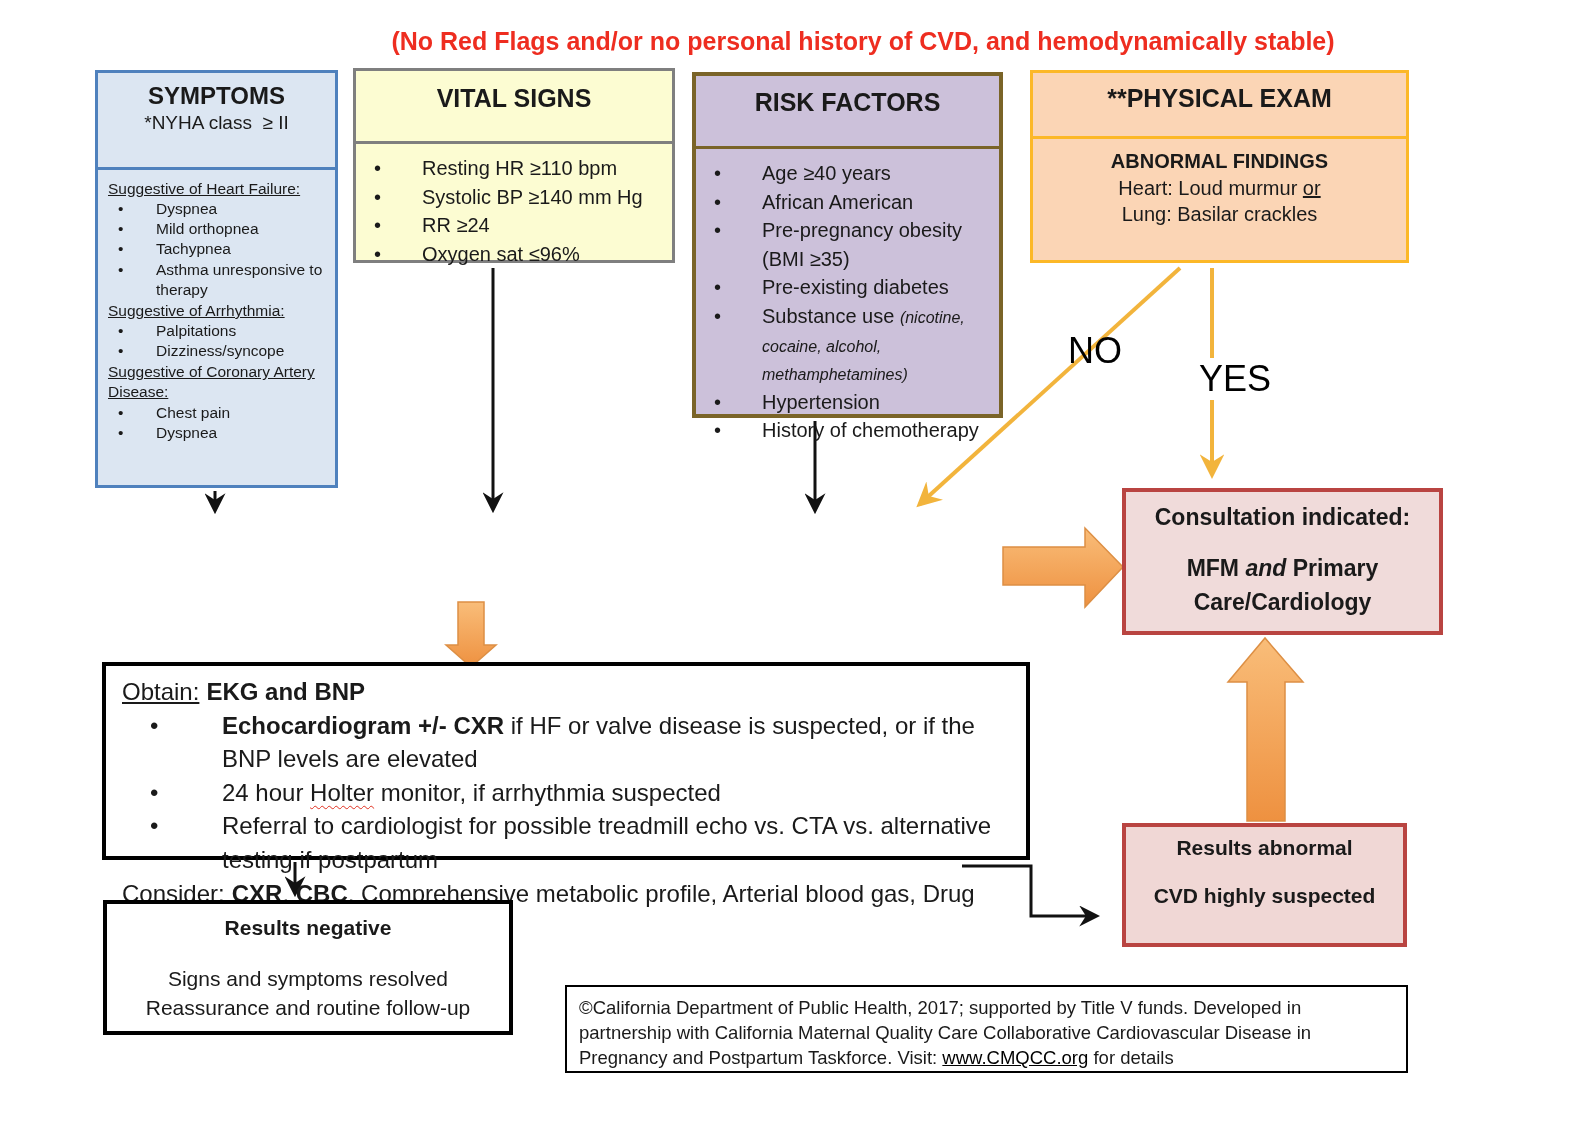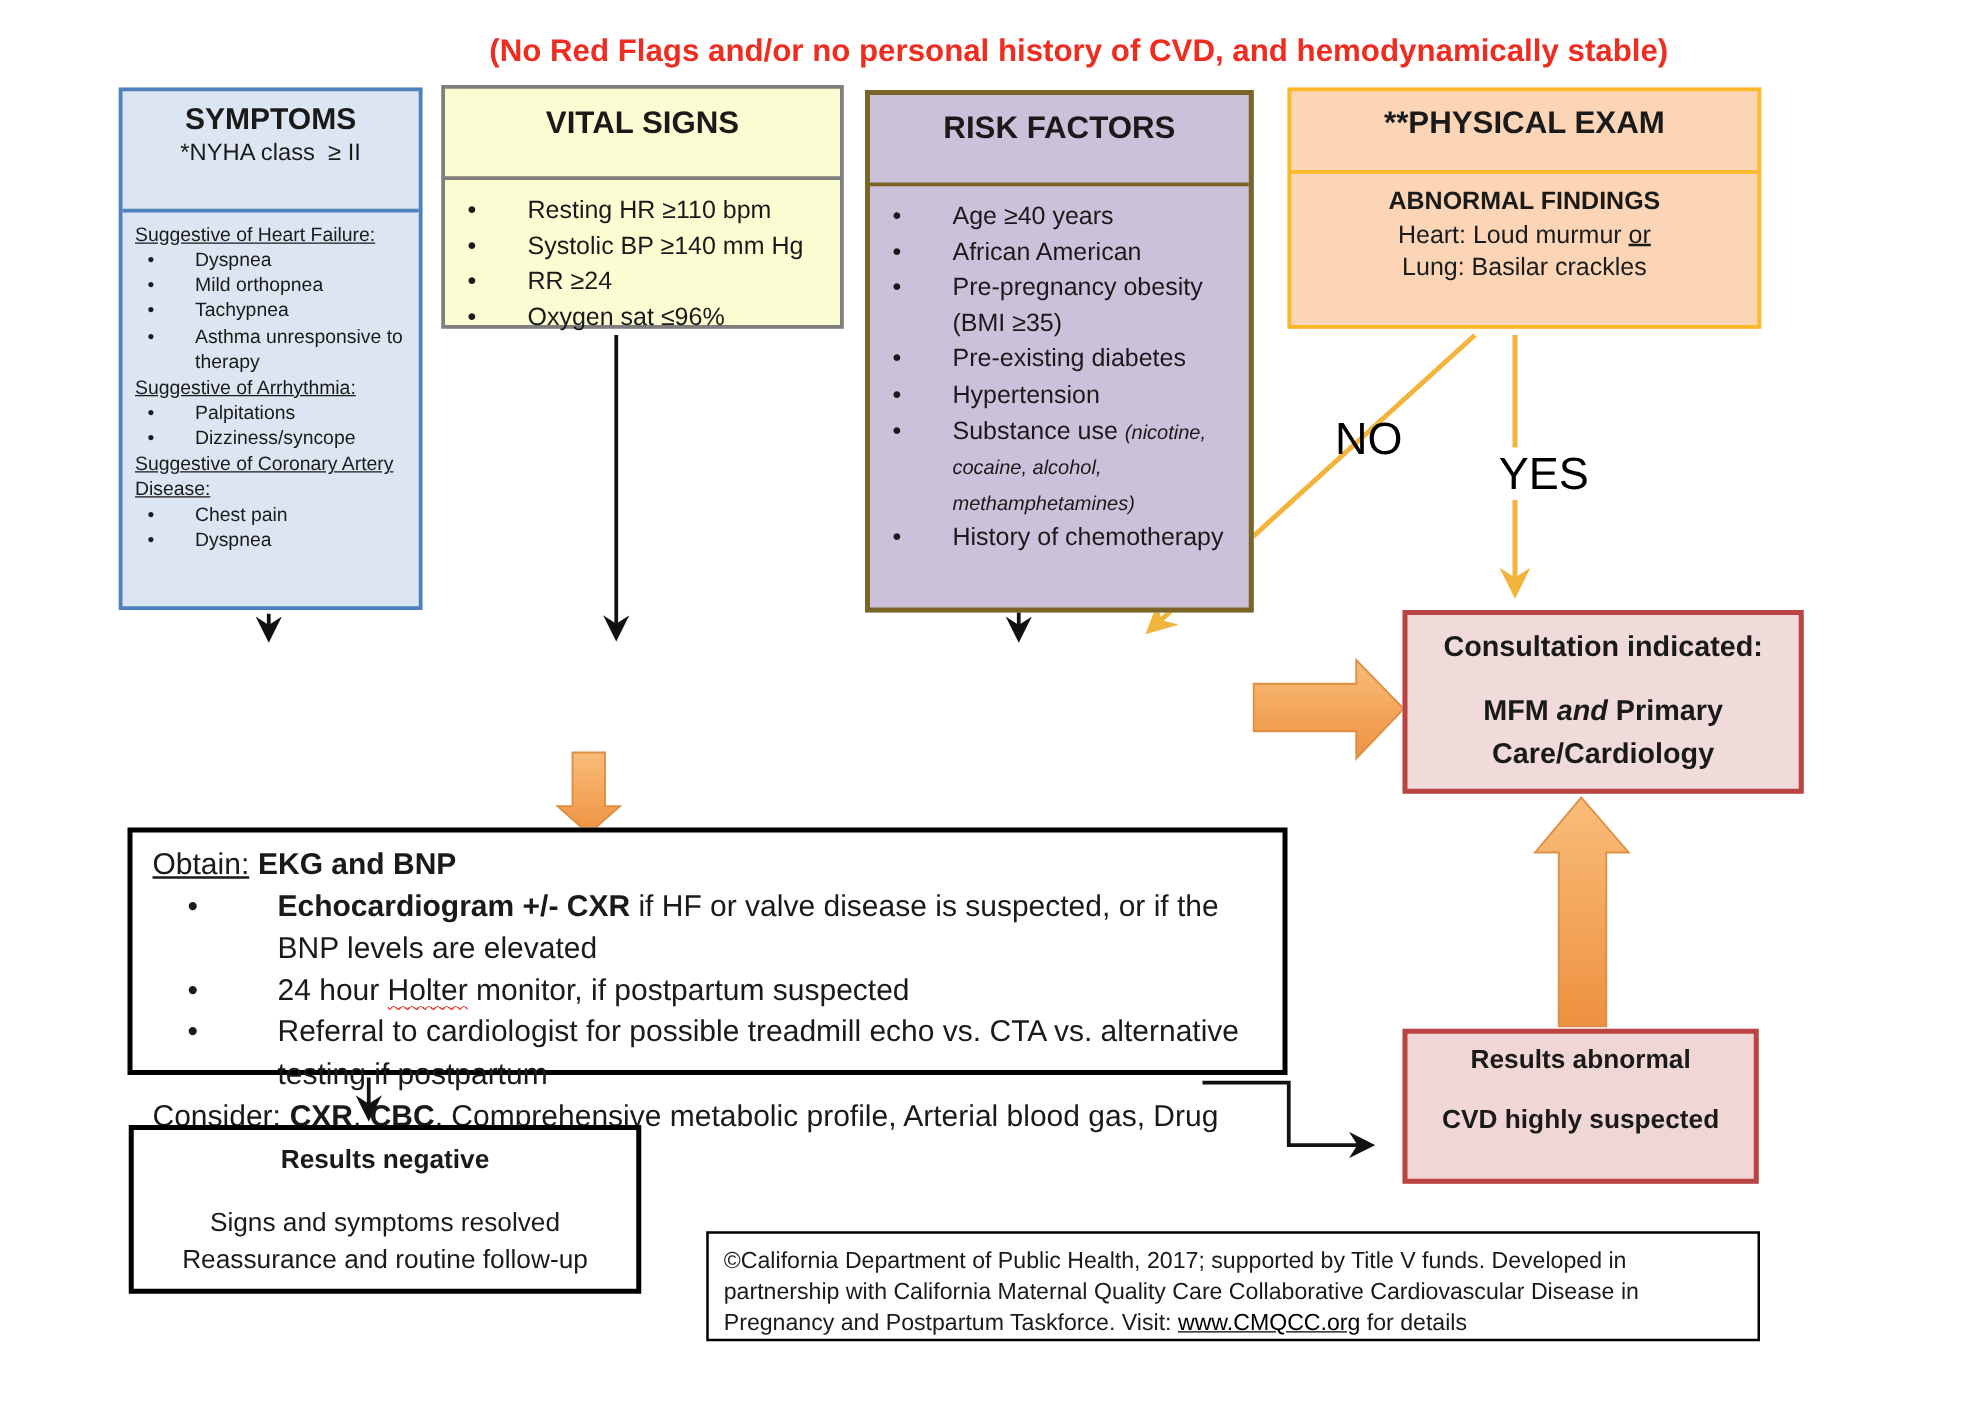--- a/index.html
+++ b/index.html
@@ -20,21 +20,21 @@
   .subhead{text-decoration:underline;margin-top:1px;}
   .sym-item{position:relative;padding-left:48px;}
   .sym-item::before{content:"\2022";position:absolute;left:10px;}
   
   .vitals{left:353px;top:68px;width:322px;height:195px;border:3px solid #7f7f7f;background:#fcfcd2;}
   .vitals .hdr{height:57px;border-bottom:3px solid #7f7f7f;padding-top:13px;font-size:25px;}
   .vitals .body{padding:10px 4px 0 0;}
   .big-item{position:relative;padding-left:66px;font-size:20px;line-height:1.43;}
   .big-item::before{content:"\2022";position:absolute;left:18px;}
   
-  .risks{left:692px;top:72px;width:311px;height:418px;border:4px solid #7a6428;background:#ccc1da;}
+  .risks{left:692px;top:72px;width:311px;height:346px;border:4px solid #7a6428;background:#ccc1da;}
   .risks .hdr{height:58px;border-bottom:3px solid #7a6428;padding-top:12px;font-size:25px;}
   .risks .body{padding:10px 4px 0 0;}
   .risks .note{font-style:italic;font-size:16px;}
   
   .exam{left:1030px;top:70px;width:379px;height:193px;border:3px solid #fcb827;background:#fbd5b5;}
   .exam .hdr{height:52px;border-bottom:3px solid #fcb827;padding-top:11px;font-size:25px;}
   .exam .body{padding-top:9px;text-align:center;font-size:20px;line-height:1.33;}
   .exam .body .f{font-weight:bold;}
   
   .decision{left:172px;top:518px;width:828px;height:84px;border:3px solid #9bbb59;background:#f4f6ee;
@@ -140,22 +140,22 @@
     </div>
   </div>
 
   <div class="box risks">
     <div class="hdr">RISK FACTORS</div>
     <div class="body">
       <div class="big-item">Age ≥40 years</div>
       <div class="big-item">African American</div>
       <div class="big-item">Pre-pregnancy obesity (BMI ≥35)</div>
       <div class="big-item">Pre-existing diabetes</div>
+      <div class="big-item"><span>Substance use </span><span class="note">(nicotine, cocaine, alcohol, methamphetamines)</span></div>
       <div class="big-item">Hypertension</div>
-      <div class="big-item"><span>Substance use </span><span class="note">(nicotine, cocaine, alcohol, methamphetamines)</span></div>
       <div class="big-item">History of chemotherapy</div>
     </div>
   </div>
 
   <div class="box exam">
     <div class="hdr">**PHYSICAL EXAM</div>
     <div class="body">
       <div class="f">ABNORMAL FINDINGS</div>
       <div><span>Heart: Loud murmur </span><span class="u">or</span></div>
       <div>Lung: Basilar crackles</div>
@@ -168,21 +168,21 @@
 
   <div class="box consult">
     <div class="l1">Consultation indicated:</div>
     <div class="l2"><span>MFM </span><span class="it">and</span><span> Primary</span></div>
     <div>Care/Cardiology</div>
   </div>
 
   <div class="box workup">
     <div><span class="lbl">Obtain:</span><span class="b">EKG and BNP</span></div>
     <div class="wk-item"><span class="b">Echocardiogram +/- CXR</span><span> if HF or valve disease is suspected, or if the BNP levels are elevated</span></div>
-    <div class="wk-item"><span>24 hour </span><span class="wavy">Holter</span><span> monitor, if postpartum suspected</span></div>
+    <div class="wk-item"><span>24 hour </span><span class="wavy">Holter</span><span> monitor, if arrhythmia suspected</span></div>
     <div class="wk-item">Referral to cardiologist for possible treadmill echo vs. CTA vs. alternative testing if postpartum</div>
     <div><span class="lbl">Consider:</span><span class="b">CXR</span><span>, </span><span class="b">CBC</span><span>, Comprehensive metabolic profile, Arterial blood gas, Drug screen, TSH, etc.</span></div>
     <div class="b">Follow-up within one week</div>
   </div>
 
   <div class="box resneg">
     <div class="t">Results negative</div>
     <div>Signs and symptoms resolved</div>
     <div>Reassurance and routine follow-up</div>
   </div>

